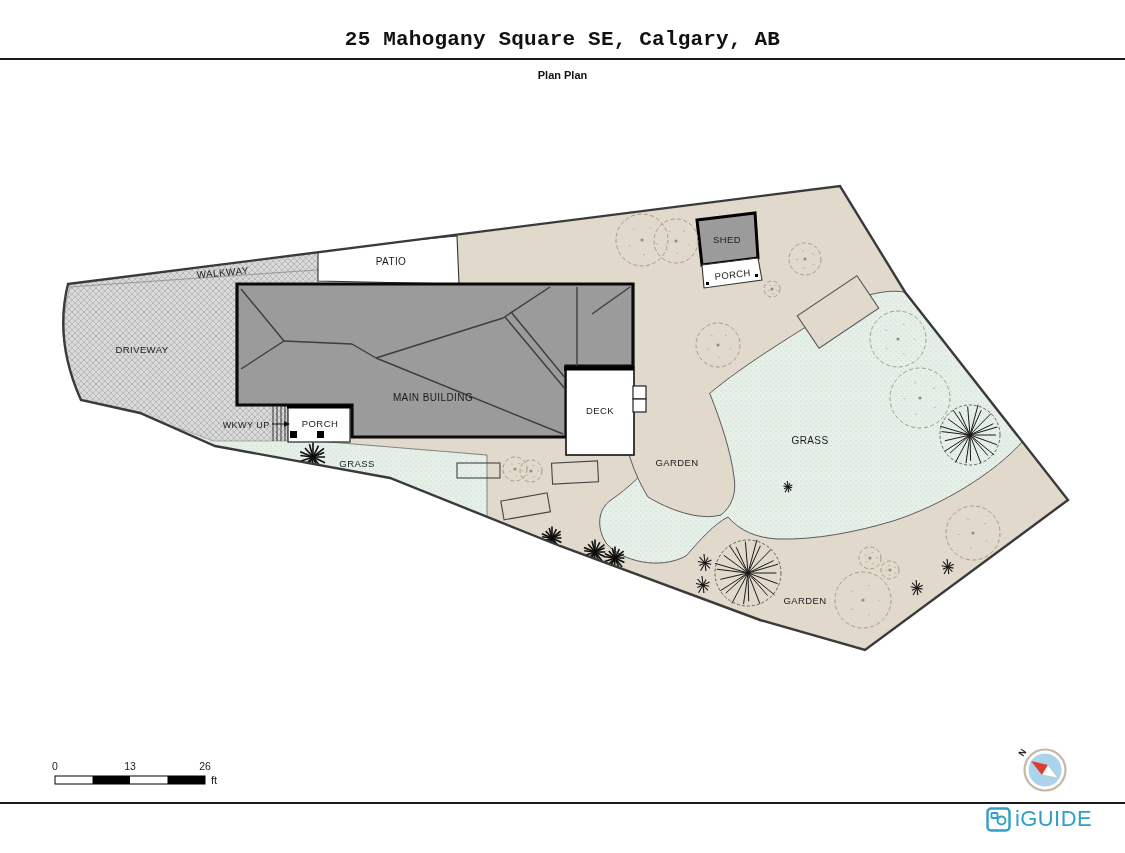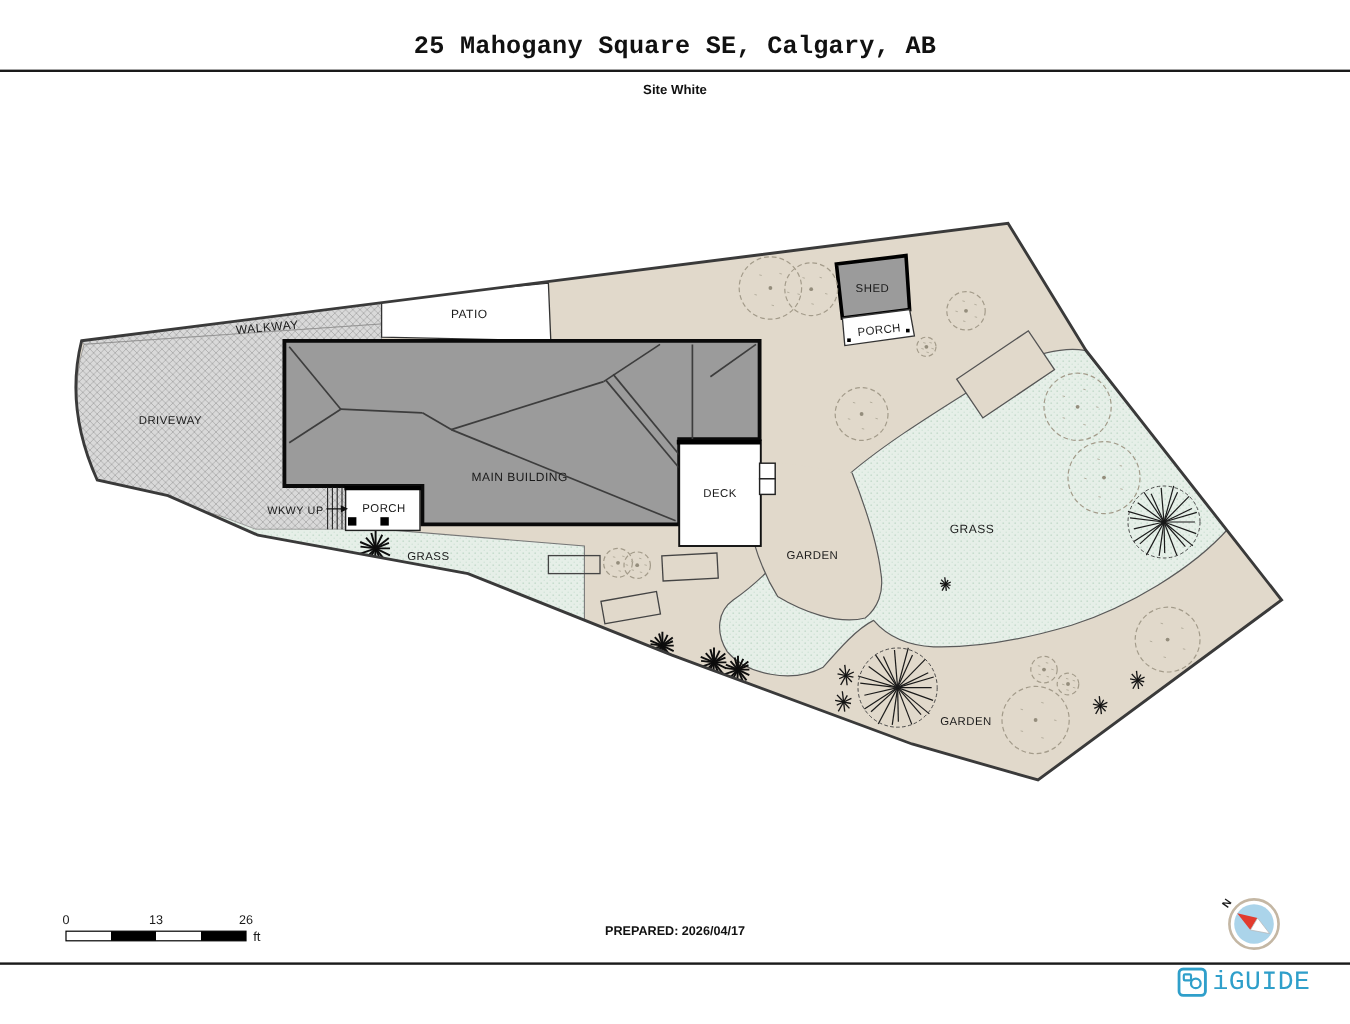--- a/index.html
+++ b/index.html
@@ -8,33 +8,33 @@
   .title{position:absolute;top:28px;left:0;right:0;text-align:center;
          font-size:21px;font-weight:bold;letter-spacing:.2px;font-family:Liberation Mono, monospace;}
   .title-rule{position:absolute;top:58px;left:0;right:0;height:2px;background:#1a1a1a;}
   .subtitle{position:absolute;top:69px;left:0;right:0;text-align:center;
             font-size:11px;font-weight:bold;}
   .plan-svg{position:absolute;top:0;left:0;}
   .prepared{position:absolute;top:770px;left:0;right:0;text-align:center;
             font-size:10.5px;font-weight:bold;}
   .footer-rule{position:absolute;top:802px;left:0;right:0;height:2px;background:#1a1a1a;}
   .disclaimer{position:absolute;top:813px;left:30px;font-size:10.5px;color:#000;}
-  .logo{position:absolute;top:806px;right:33px;display:flex;font-family:Liberation Mono, monospace;}
+  .logo{position:absolute;top:806px;right:33px;display:flex;align-items:center;}
   .logo-text{font-size:22px;color:#2f9fca;letter-spacing:.4px;margin-left:4px;}
   svg text{font-family:"Liberation Sans", sans-serif;fill:#1a1a1a;}
   .plabel{letter-spacing:.4px;}
 </style>
 </head>
 <body>
 
 <div class="page">
 
   <div class="title">25 Mahogany Square SE, Calgary, AB</div>
   <div class="title-rule"></div>
-  <div class="subtitle">Site White</div>
+  <div class="subtitle">Plan Plan</div>
 
   <svg class="plan-svg" width="1125" height="853" viewBox="0 0 1125 853">
     <defs>
       <clipPath id="parcelClip">
         <path d="M 68,284 L 840,186 L 905,292 L 1068,500 L 865,650 L 760,620 L 560,546 L 390,478 L 215,446 L 140,413 L 81,400 Q 54,340 68,284 Z"></path>
       </clipPath>
       <clipPath id="bldgClip">
         <path d="M 237,284 L 633,284 L 633,366 L 566,366 L 566,437 L 352,437 L 352,405 L 237,405 Z"></path>
       </clipPath>
       <pattern id="hatch" width="6" height="6" patternUnits="userSpaceOnUse">
@@ -450,21 +450,20 @@
 
     <g transform="translate(1045,770)">
       <circle r="20.5" fill="#ffffff" stroke="#c4b7a4" stroke-width="2.2"></circle>
       <circle r="16.5" fill="#abd4ea"></circle>
       <polygon points="-14,-9 3,-5 -3,5" fill="#e23b2e"></polygon>
       <polygon points="13,8 3,-5 -3,5" fill="#ffffff" stroke="#b5b5b5" stroke-width="0.6"></polygon>
       <text x="-22" y="-13" font-size="9" font-weight="bold" transform="rotate(-55 -22 -13)">N</text>
     </g>
   </svg>
 
-  <div class="prepared">PREPARED: 2026/04/17</div>
   <div class="footer-rule"></div>
 
   <div class="logo">
     <svg width="25" height="25" viewBox="0 0 25 25">
       <rect x="1.5" y="1.5" width="22" height="22" rx="3.5" fill="none" stroke="#2f9fca" stroke-width="2.4"></rect>
       <rect x="5.5" y="6" width="6" height="5" rx="1" fill="none" stroke="#2f9fca" stroke-width="1.8"></rect>
       <circle cx="15.5" cy="13.5" r="4" fill="none" stroke="#2f9fca" stroke-width="1.9"></circle>
     </svg>
     <span class="logo-text">iGUIDE</span>
   </div>

